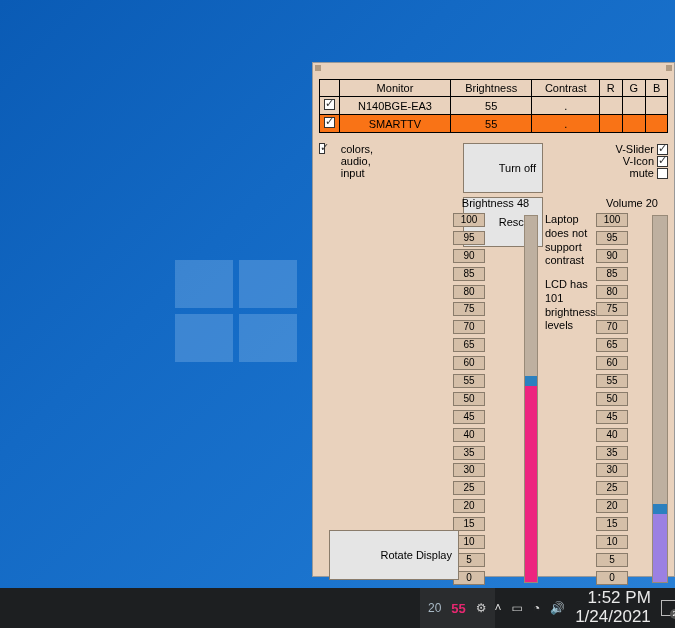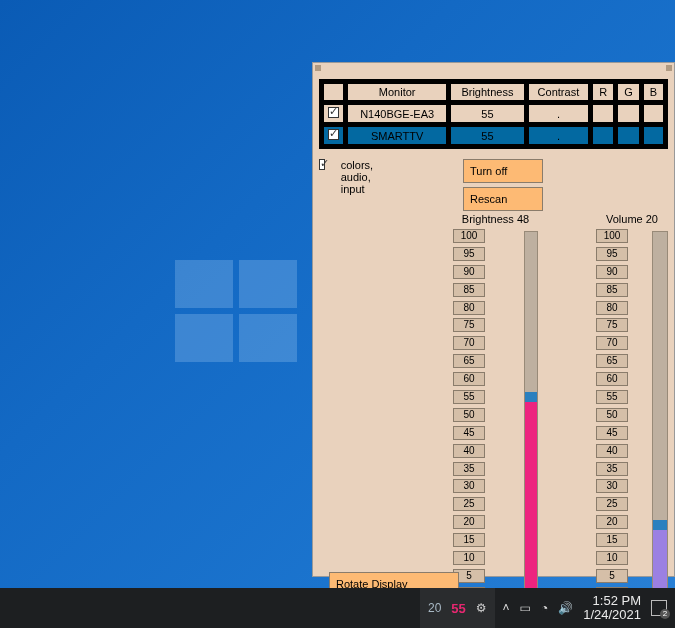--- a/index.html
+++ b/index.html
@@ -8,32 +8,32 @@
   .win-logo .q { position: absolute; width: 58px; height: 48px; background: rgba(200,230,255,0.35); }
   .win-logo .q1 { left: 0; top: 0; } .win-logo .q2 { left: 64px; top: 0; }
   .win-logo .q3 { left: 0; top: 54px; } .win-logo .q4 { left: 64px; top: 54px; }
 
   .app { position: absolute; left: 312px; top: 62px; width: 363px; height: 515px; background: #e9d2bd; border: 1px solid #999; }
   .app .titlebar { height: 10px; background: #e9d2bd; position: relative; }
   .app .titlebar .dot { position: absolute; top: 2px; width: 6px; height: 6px; background: #b09a82; }
   .app .titlebar .dot.l { left: 2px; } .app .titlebar .dot.r { right: 2px; }
 
   table.monitors { width: calc(100% - 12px); margin: 6px; border-collapse: collapse; font-size: 11px; background: #e9d2bd; }
-  table.monitors th, table.monitors td { border: 5px solid #000000; padding: 2px 4px; text-align: center; }
+  table.monitors th, table.monitors td { border: 1px solid #000000; padding: 2px 4px; text-align: center; }
   table.monitors th { font-weight: normal; background: #e9d2bd; }
-  table.monitors tr.sel td { background: #0369a1; }
+  table.monitors tr.sel td { background: #f97316; }
   table.monitors td.chkcell { width: 20px; }
   .chk { display: inline-block; width: 11px; height: 11px; border: 1px solid #333; background: #fff; position: relative; }
   .chk.on::after { content: "✓"; position: absolute; top: -3px; left: 0; font-size: 11px; color: #333; }
 
   .app .body { position: relative; padding: 6px; font-size: 11px; height: calc(100% - 66px); }
   .lcol { position: absolute; left: 6px; top: 4px; width: 60px; }
   .lcol label { display: flex; align-items: flex-start; gap: 16px; }
   .ccol { position: absolute; left: 150px; top: 4px; width: 80px; display: flex; flex-direction: column; gap: 4px; }
-  .btn { background: #fdba74; border: 1px solid #8a7c6b; padding: 5px 6px; font-size: 11px; text-align: left; cursor: pointer; }
+  .btn { background: #e5e5e5; border: 1px solid #8a7c6b; padding: 18px 6px; font-size: 11px; text-align: right; cursor: pointer; }
   .rcol { position: absolute; right: 6px; top: 4px; width: 70px; }
   .rcol .opt { display: flex; justify-content: flex-end; align-items: center; gap: 3px; }
 
   .bright-area { position: absolute; left: 140px; top: 58px; width: 85px; }
   .vol-area { position: absolute; right: 6px; top: 58px; width: 72px; }
   .area-label { text-align: center; font-size: 11px; margin-bottom: 4px; }
   .ladder { position: relative; height: 372px; }
   .ladder .bar { position: absolute; right: 0; top: 2px; width: 14px; height: 368px; background: #beb0a0; border: 1px solid #988a78; }
   .ladder .bar .fill { position: absolute; left: 0; width: 100%; bottom: 0; }
   .ladder .bar .blue { position: absolute; left: 0; width: 100%; height: 10px; background: #2b80bf; }
@@ -46,21 +46,21 @@
 
   .rotate { position: absolute; left: 16px; bottom: 6px; width: 130px; }
 
   .taskbar { position: absolute; left: 0; bottom: 0; width: 100%; height: 40px; background: #1d1f21; display: flex; align-items: center; color: #eaeaea; font-size: 11px; }
   .tray-app { margin-left: 420px; height: 40px; display: flex; align-items: center; gap: 10px; padding: 0 8px; background: #2a2c2e; }
   .tray-app .v1 { color: #a8b8c4; font-size: 12px; }
   .tray-app .v2 { color: #e62770; font-weight: bold; font-size: 13px; }
   .tray-app .gear { color: #ccc; font-size: 12px; }
   .sys { margin-left: auto; display: flex; align-items: center; gap: 10px; padding-right: 8px; }
   .sys .ico { font-size: 12px; color: #ddd; }
-  .sys .clock { text-align: right; line-height: 1.1; font-size: 13px; }
+  .sys .clock { text-align: right; line-height: 1.1; font-size: 17px; }
   .sys .notif { width: 16px; height: 16px; border: 1px solid #bbb; position: relative; }
   .sys .notif .badge { position: absolute; right: -4px; bottom: -4px; background: #555; color: #fff; border-radius: 50%; width: 10px; height: 10px; font-size: 8px; text-align: center; line-height: 10px; }
 </style>
 </head>
 <body>
 
 <div class="win-logo">
   <div class="q q1"></div>
     <div class="q q2"></div>
     <div class="q q3"></div>
@@ -113,20 +113,34 @@
         <span class="chk on"></span>
         <span>colors, audio, input</span>
       </label>
     </div>
 
     <div class="ccol">
       <div class="btn">Turn off</div>
       <div class="btn">Rescan</div>
     </div>
 
+    <div class="rcol">
+      <div class="opt">
+        <span>V-Slider</span>
+        <span class="chk on"></span>
+      </div>
+      <div class="opt">
+        <span>V-Icon</span>
+        <span class="chk on"></span>
+      </div>
+      <div class="opt">
+        <span>mute</span>
+        <span class="chk"></span>
+      </div>
+    </div>
 
     <div class="bright-area">
       <div class="area-label">Brightness 48</div>
       <div class="ladder">
         <div class="steps" id="bright-steps">
             <div class="s">100</div>
             <div class="s">95</div>
             <div class="s">90</div>
             <div class="s">85</div>
             <div class="s">80</div>
@@ -147,20 +161,24 @@
             <div class="s">5</div>
             <div class="s">0</div>
           </div>
         <div class="bar">
           <div class="fill" id="bright-fill" style="height: 55%; background: rgb(237, 36, 127);"></div>
           <div class="blue" id="bright-blue" style="bottom: calc(55% - 5px);"></div>
         </div>
       </div>
     </div>
 
+    <div class="note">
+      <p>Laptop does not support contrast</p>
+      <p>LCD has 101 brightness levels</p>
+    </div>
 
     <div class="vol-area">
       <div class="area-label">Volume 20</div>
       <div class="ladder">
         <div class="steps" id="vol-steps">
             <div class="s">100</div>
             <div class="s">95</div>
             <div class="s">90</div>
             <div class="s">85</div>
             <div class="s">80</div>

